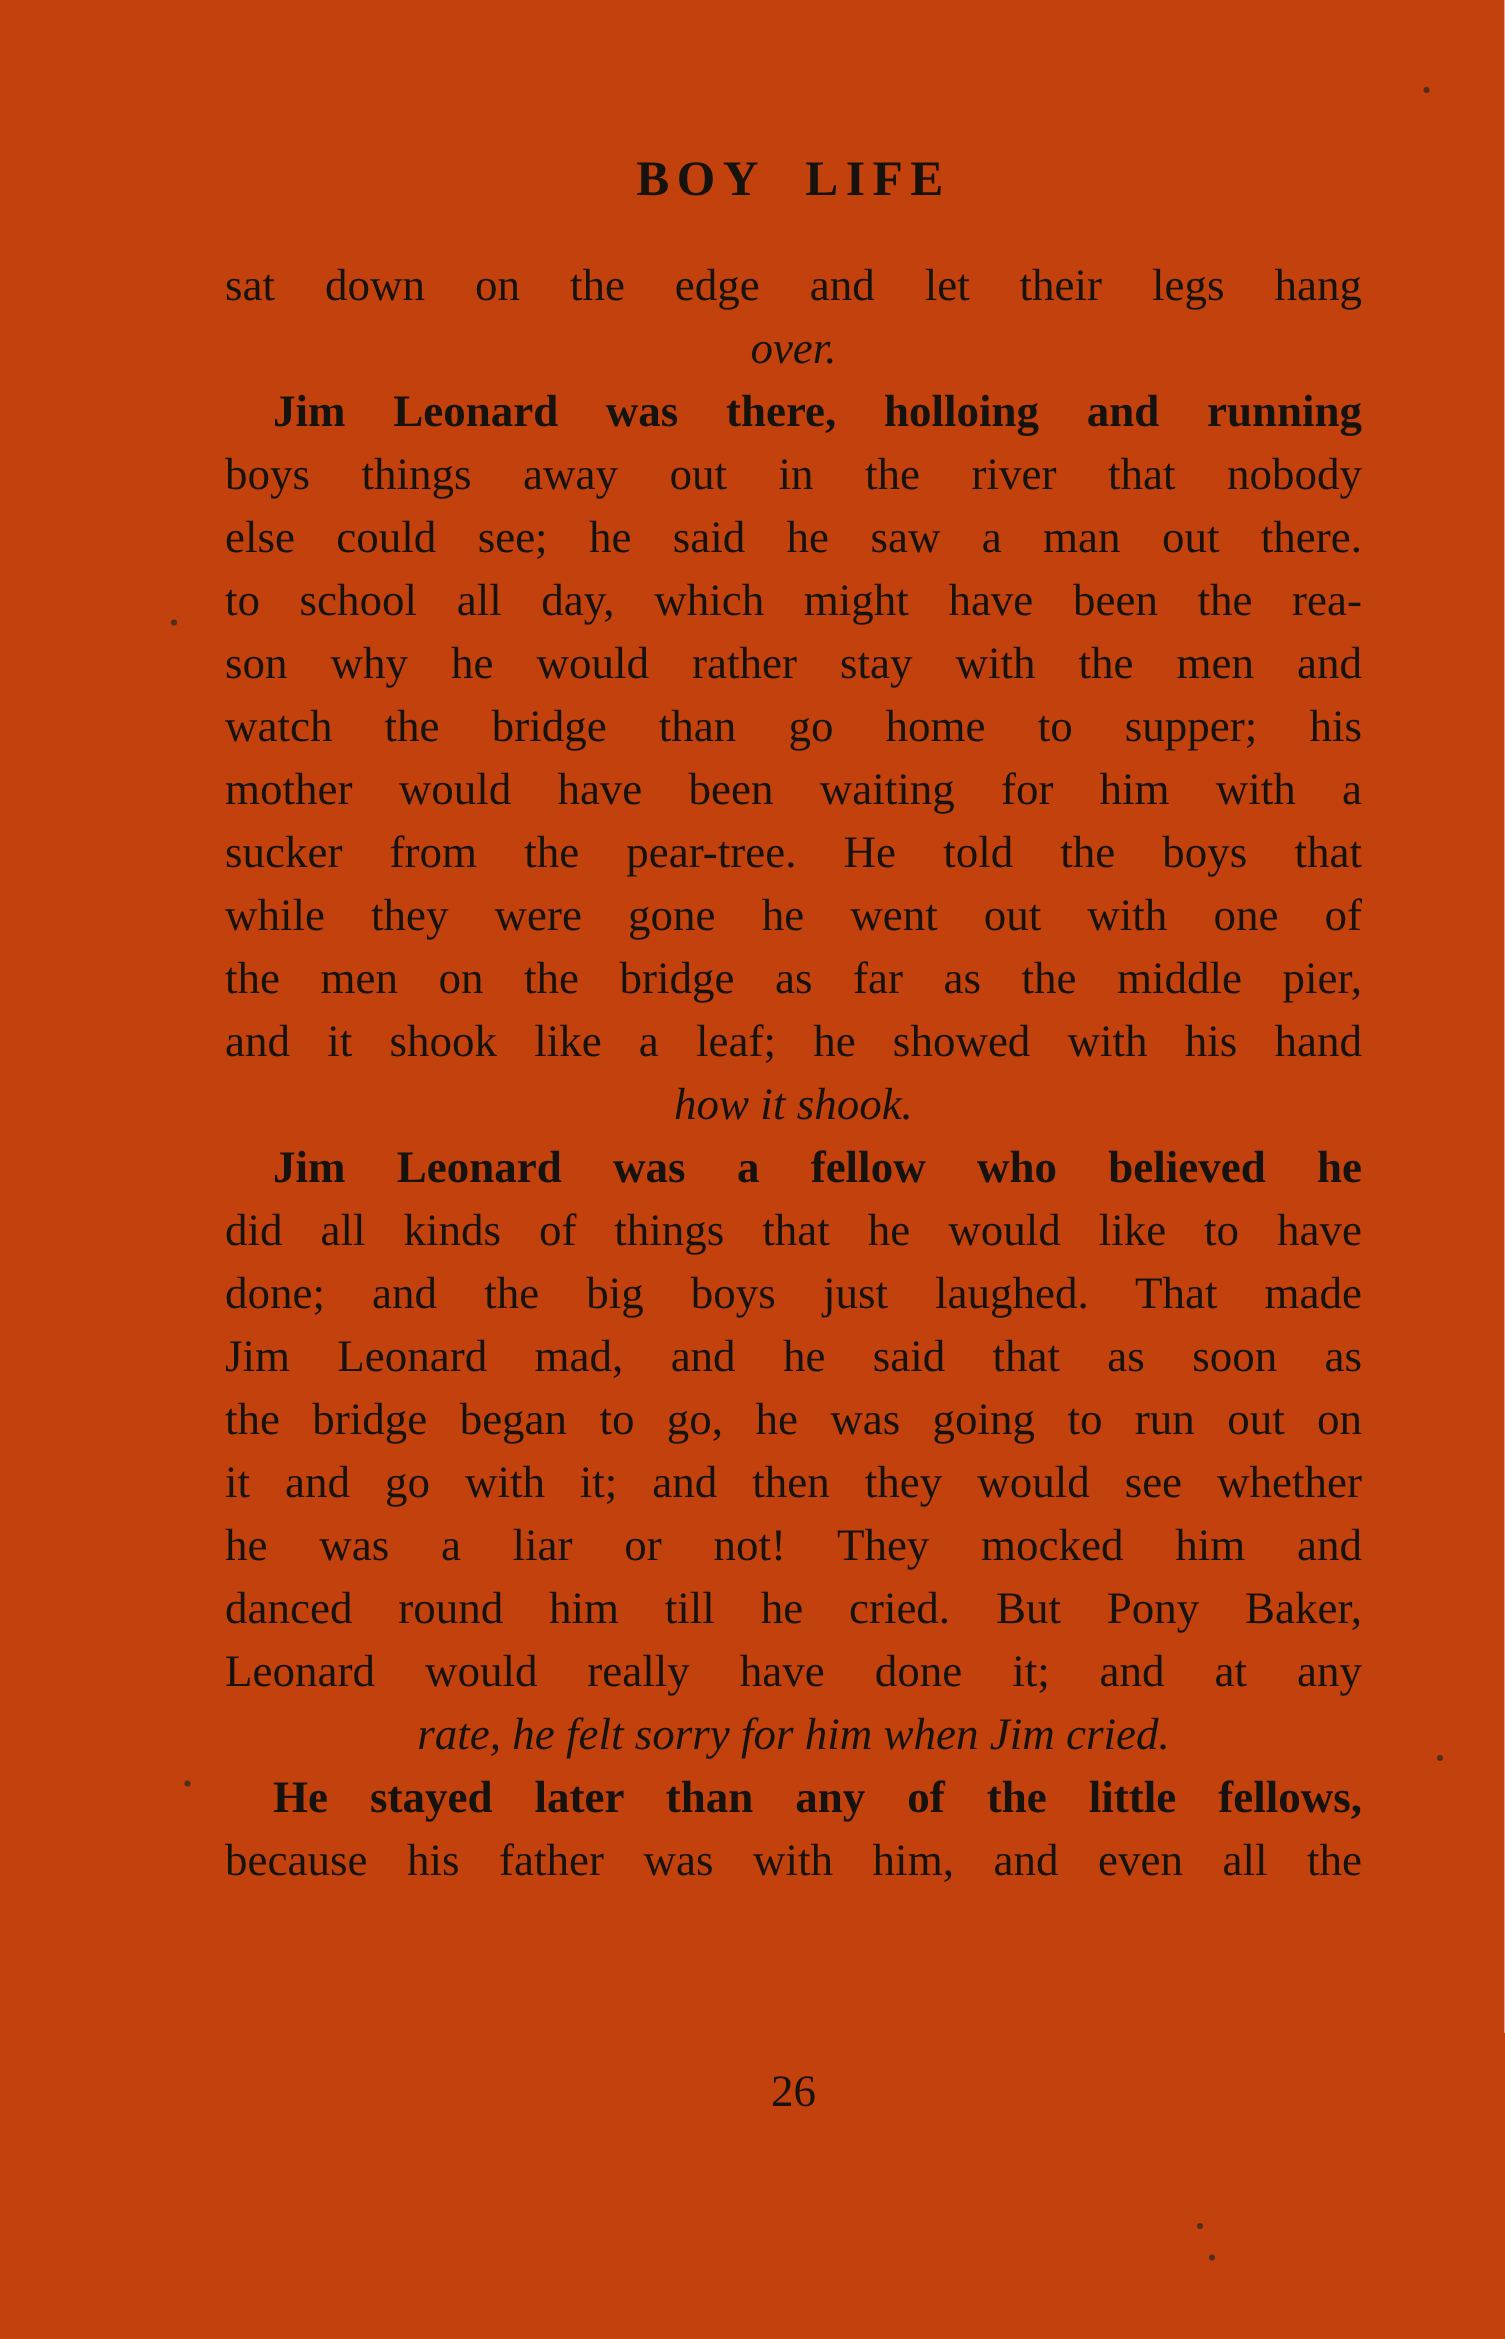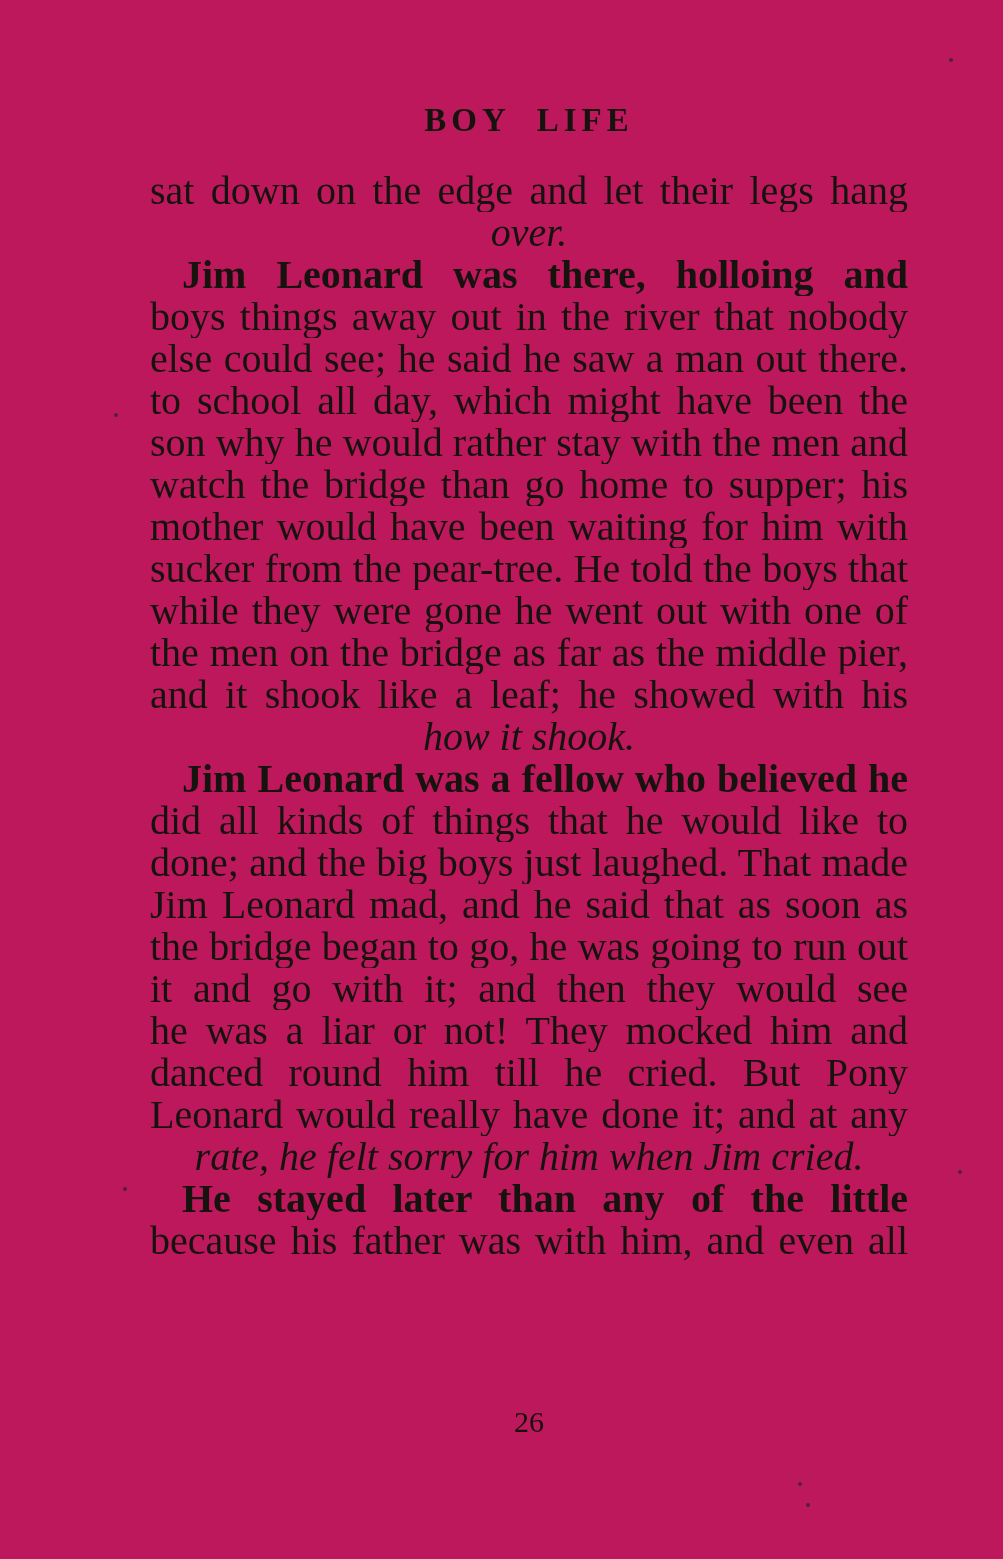--- a/index.html
+++ b/index.html
@@ -4,21 +4,21 @@
 <style>
   html, body {
     margin: 0;
     padding: 0;
     background: #ffffff;
   }
   .page {
     position: relative;
     width: 1003px;
     height: 1559px;
-    background: #be185d;
+    background: #c2410c;
     overflow: hidden;
     font-family: "Liberation Serif", "DejaVu Serif", serif;
     color: #16130f;
   }
   .running-head {
     position: absolute;
     left: 150px;
     top: 100px;
     width: 758px;
     text-align: center;
@@ -26,21 +26,21 @@
     line-height: 40px;
     font-weight: bold;
     letter-spacing: 5px;
     word-spacing: 14px;
   }
   .text-block {
     position: absolute;
     left: 150px;
     top: 170px;
     width: 758px;
-    font-size: 40px;
+    font-size: 30px;
   }
   .line {
     height: 42px;
     line-height: 42px;
     overflow: hidden;
     white-space: normal;
   }
   .line.justified {
     text-align: justify;
     text-align-last: justify;
@@ -60,21 +60,20 @@
     font-weight: bold;
   }
   .page-number {
     position: absolute;
     left: 150px;
     top: 1378px;
     width: 758px;
     text-align: center;
     font-size: 30px;
     line-height: 34px;
-    margin-top: 27px;
   }
   .speck {
     position: absolute;
     width: 4px;
     height: 4px;
     border-radius: 50%;
     background: #2a2722;
     opacity: 0.75;
   }
 </style>

